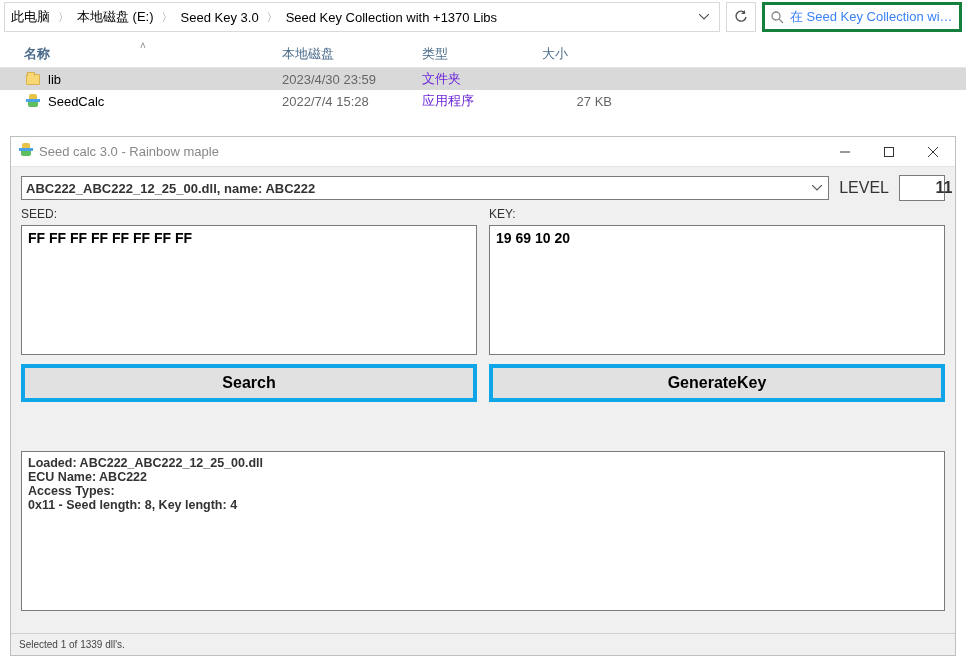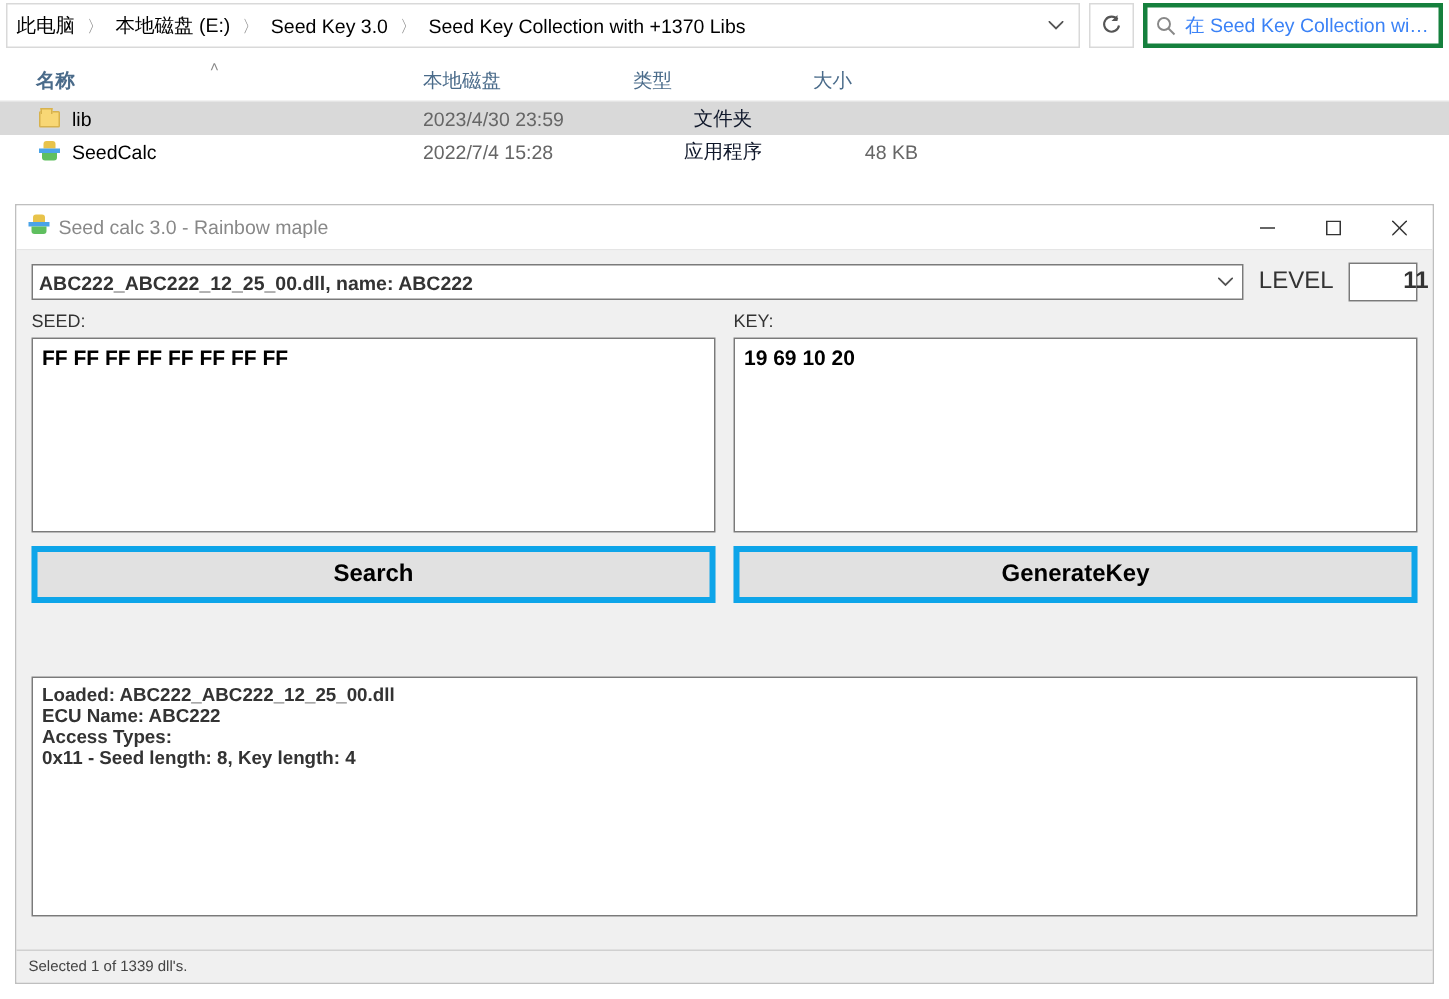--- a/index.html
+++ b/index.html
@@ -23,21 +23,21 @@
   .col-name   { width: 258px; font-weight: bold; }
   .col-date   { width: 140px; }
   .col-type   { width: 120px; }
   .col-size   { width: 90px; text-align: left; }
 
   .file-row { display: flex; align-items: center; height: 22px; padding-left: 24px; }
   .file-row.selected { background: #d9d9d9; }
   .file-icon { width: 18px; display: inline-flex; justify-content: center; margin-right: 6px; }
   .cell-name { width: 234px; color: #000; }
   .cell-date { width: 140px; color: #666; }
-  .cell-type { width: 120px; color: #0f172a; text-align: center; }
+  .cell-type { width: 120px; color: #6d28d9; }
   .cell-size { width: 90px; color: #666; text-align: right; padding-right: 20px; }
 
   .folder-glyph { width: 14px; height: 11px; background: #f8d775; border: 1px solid #d7b24e; border-radius: 1px; display: inline-block; position: relative; }
   .folder-glyph::before { content: ""; position: absolute; top: -3px; left: 0; width: 6px; height: 3px; background: #f8d775; border: 1px solid #d7b24e; border-bottom: none; }
 
   .app-glyph { width: 14px; height: 14px; position: relative; display: inline-block; }
   .app-glyph .top { position:absolute; top:0; left:3px; width:8px; height:5px; background:#e8c34a; border-radius:2px 2px 0 0; }
   .app-glyph .mid { position:absolute; top:5px; left:0; width:14px; height:3px; background:#4aa3e8; }
   .app-glyph .bot { position:absolute; top:8px; left:2px; width:10px; height:5px; background:#5fbf5f; border-radius:0 0 2px 2px; }
 
@@ -131,21 +131,21 @@
     <span class="file-icon">
         <span class="app-glyph">
           <span class="top"></span>
           <span class="mid"></span>
           <span class="bot"></span>
         </span>
       </span>
     <div class="cell-name">SeedCalc</div>
     <div class="cell-date">2022/7/4 15:28</div>
     <div class="cell-type">应用程序</div>
-    <div class="cell-size">48 KB</div>
+    <div class="cell-size">27 KB</div>
   </div>
 </div>
 
 <div class="app-window">
 
   <div class="titlebar">
     <span class="title-icon"><span class="app-glyph"><span class="top"></span><span class="mid"></span><span class="bot"></span></span></span>
     <span class="title-text">Seed calc 3.0 - Rainbow maple</span>
     <div class="win-controls">
       <div class="win-btn">

